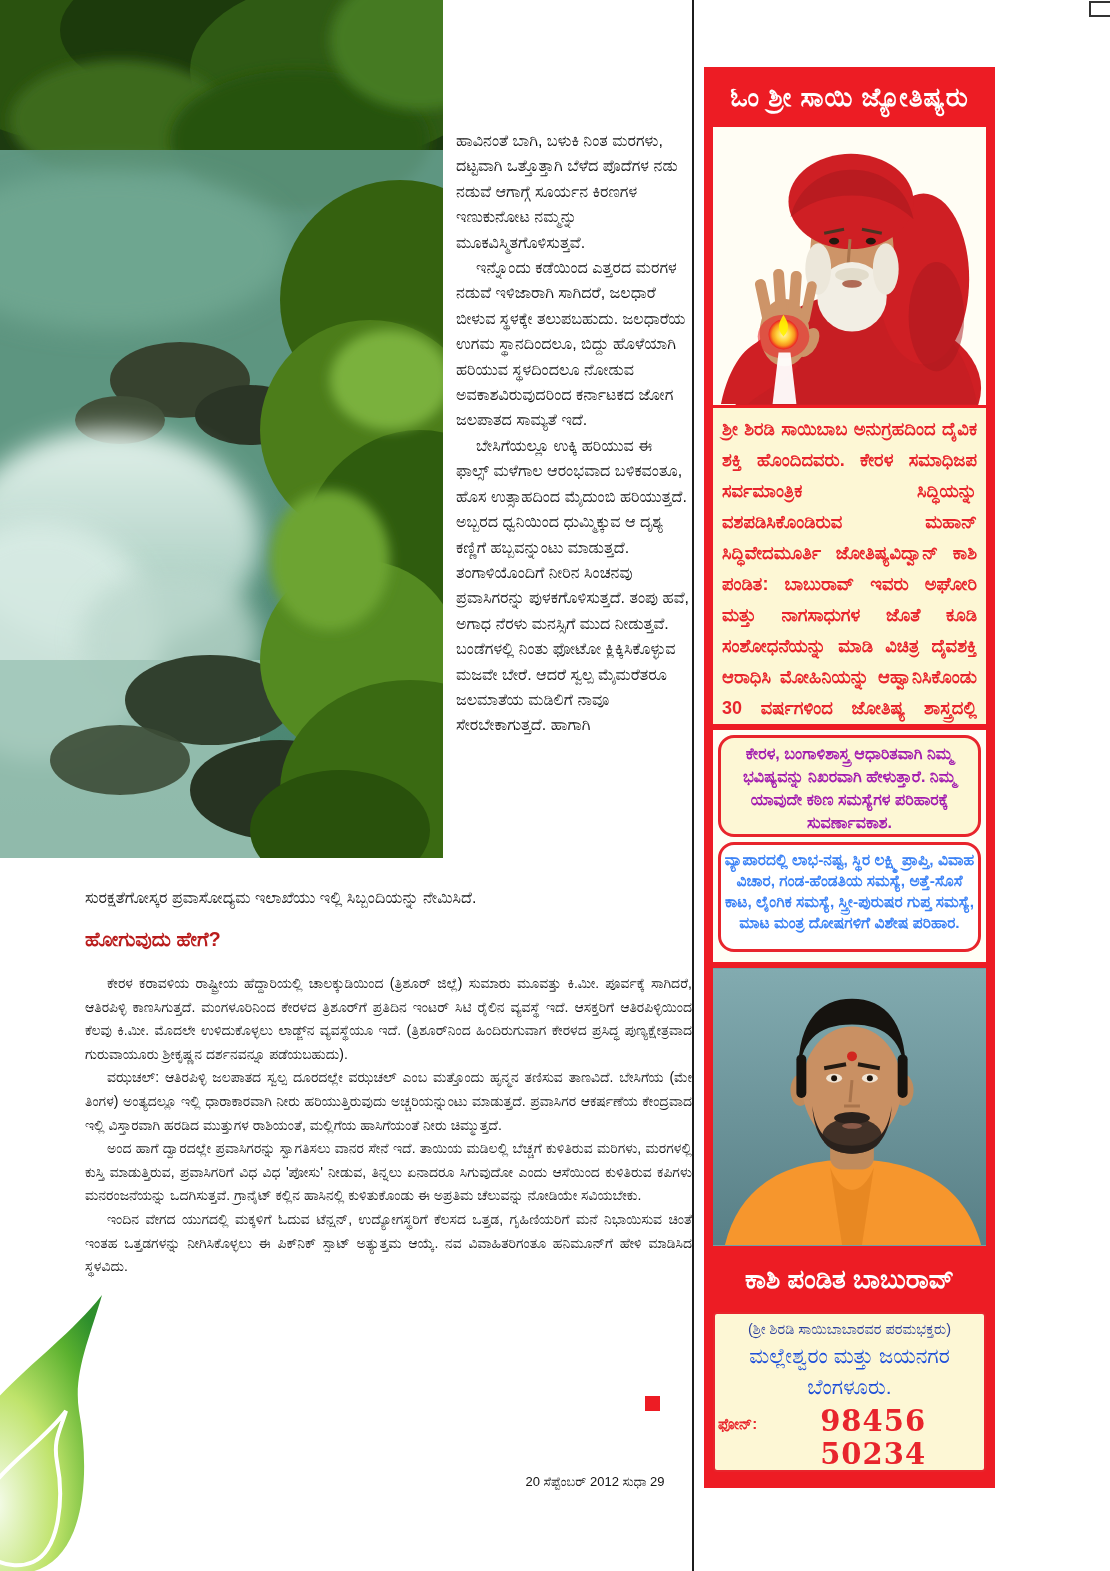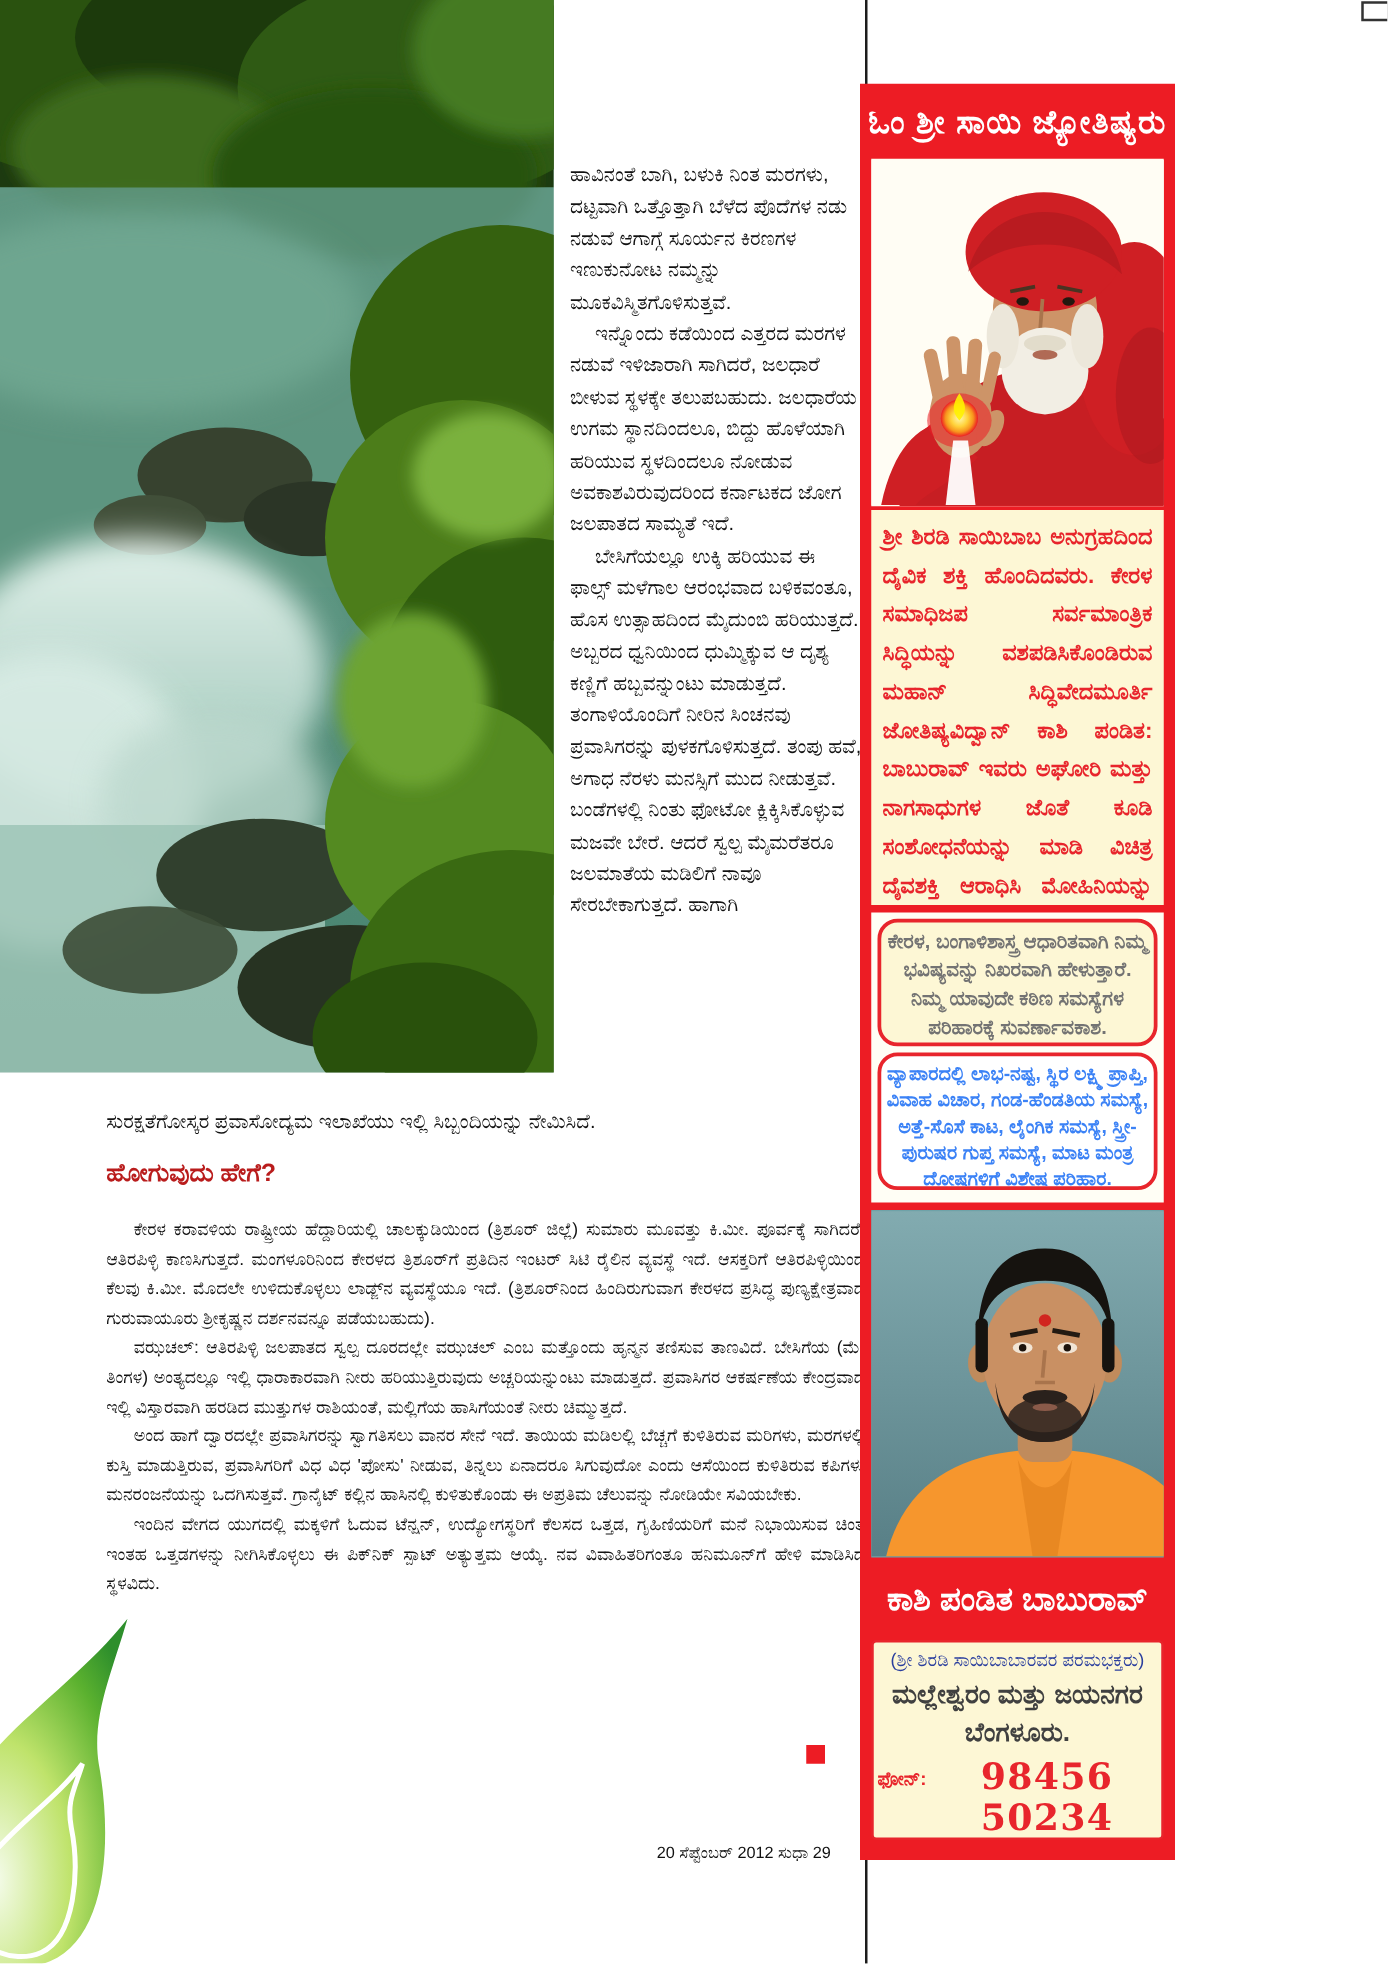--- a/index.html
+++ b/index.html
@@ -21,41 +21,41 @@
   .end-marker{position:absolute;left:645px;top:1396px;width:15px;height:15px;background:#ed1c24;}
   .footer{position:absolute;left:430px;top:1474px;width:330px;text-align:center;
           font-size:13px;color:#111;}
 
   
   .divider{position:absolute;left:692px;top:0;width:2px;height:1571px;background:#1c1c1c;}
   .corner-box{position:absolute;left:1089px;top:1px;width:19px;height:12px;border:2px solid #333;background:#fff;}
   .leaf-wrap{position:absolute;left:-6px;top:1293px;width:112px;height:278px;overflow:hidden;}
 
   
-  .ad{position:absolute;left:688px;top:67px;width:252px;height:1421px;background:#ed1c24;box-sizing:border-box;}
+  .ad{position:absolute;left:704px;top:67px;width:291px;height:1421px;background:#ed1c24;box-sizing:border-box;}
   .ad *{box-sizing:border-box;}
   .ad-title{height:60px;display:flex;align-items:center;justify-content:center;
             color:#fff;font-weight:bold;font-size:26px;letter-spacing:1px;text-align:center;}
   .ad-photo1{margin:0 9px;height:278px;background:#fffdf2;overflow:hidden;}
   .ad-intro{margin:3px 9px 0;height:316px;background:#fdf7d5;color:#e8252c;font-weight:bold;
             font-size:18px;line-height:31px;text-align:justify;padding:6px 9px;overflow:hidden;}
   .ad-midpanel{margin:6px 9px 0;height:232px;background:#fffef5;padding:5px;overflow:hidden;}
   .ad-box1{height:102px;border:3px solid #e8252c;border-radius:16px;background:#fdf7d5;
-           color:#737373;font-weight:bold;font-size:16px;line-height:23px;text-align:center;
+           color:#a21caf;font-weight:bold;font-size:16px;line-height:23px;text-align:center;
            padding:4px 3px;overflow:hidden;}
   .ad-box2{height:110px;margin-top:5px;border:3px solid #e8252c;border-radius:16px;background:#ffffff;
            color:#3b82f6;font-weight:bold;font-size:15.5px;line-height:21px;text-align:center;
            padding:4px 2px;overflow:hidden;}
   .ad-photo2{margin:6px 9px 0;height:278px;overflow:hidden;background:#6fa2a8;}
   .ad-name{height:66px;display:flex;align-items:center;justify-content:center;
            color:#ffffff;font-weight:bold;font-size:26px;text-align:center;}
   .ad-contact{margin:0 9px 8px;height:160px;background:#fdf7d5;border:2px solid #e8252c;
               border-radius:4px;padding:5px 3px;overflow:hidden;}
   .devotee-line{color:#2b3f9e;font-weight:normal;font-size:14.5px;text-align:center;line-height:20px;}
-  .addr{color:#404040;font-weight:bold;font-size:21px;text-align:center;line-height:29px;margin-top:2px;}
+  .addr{color:#1d4ed8;font-weight:normal;font-size:21px;text-align:center;line-height:29px;margin-top:2px;}
   .phones{display:flex;justify-content:center;gap:8px;margin-top:4px;}
   .ph-label{color:#e8252c;font-weight:bold;font-size:15px;margin-top:10px;}
   .ph-nums{color:#e8252c;font-weight:bold;font-family:"DejaVu Serif",serif;
            font-size:29px;line-height:33px;text-align:center;letter-spacing:1px;}
 </style>
 </head>
 <body>
 
 <div class="page">
 

